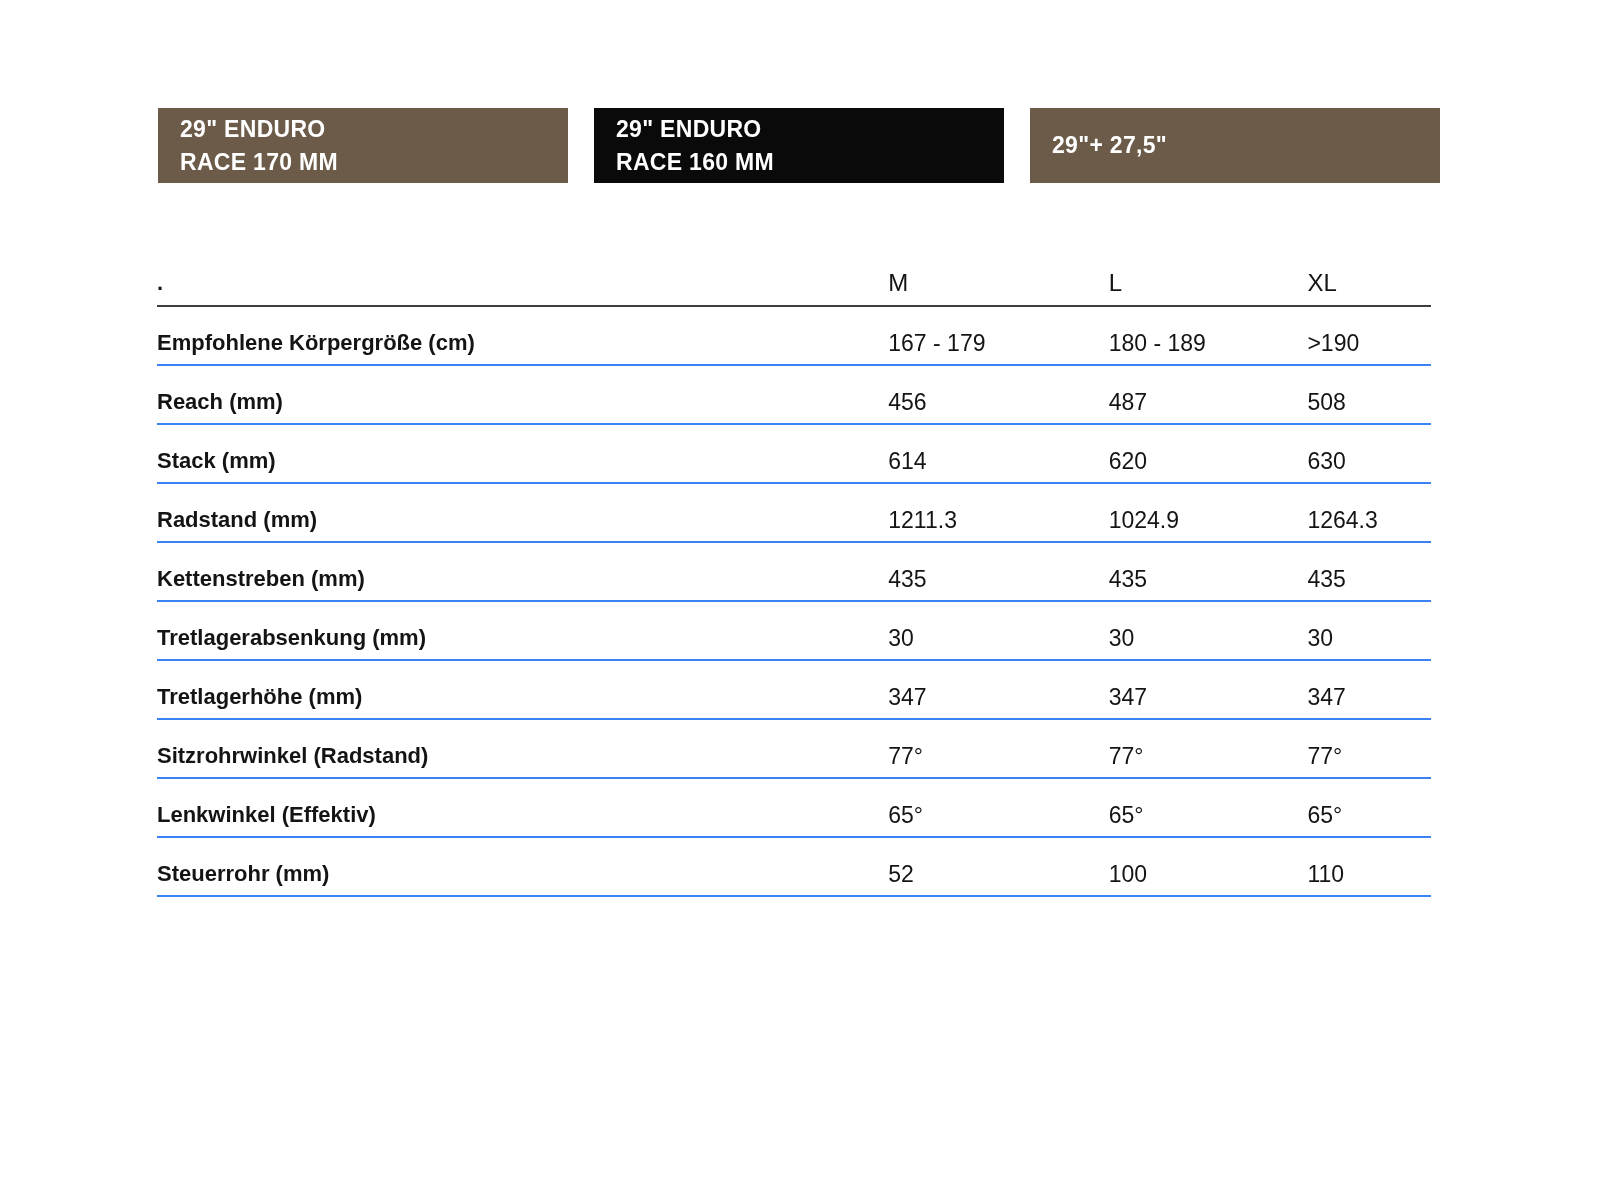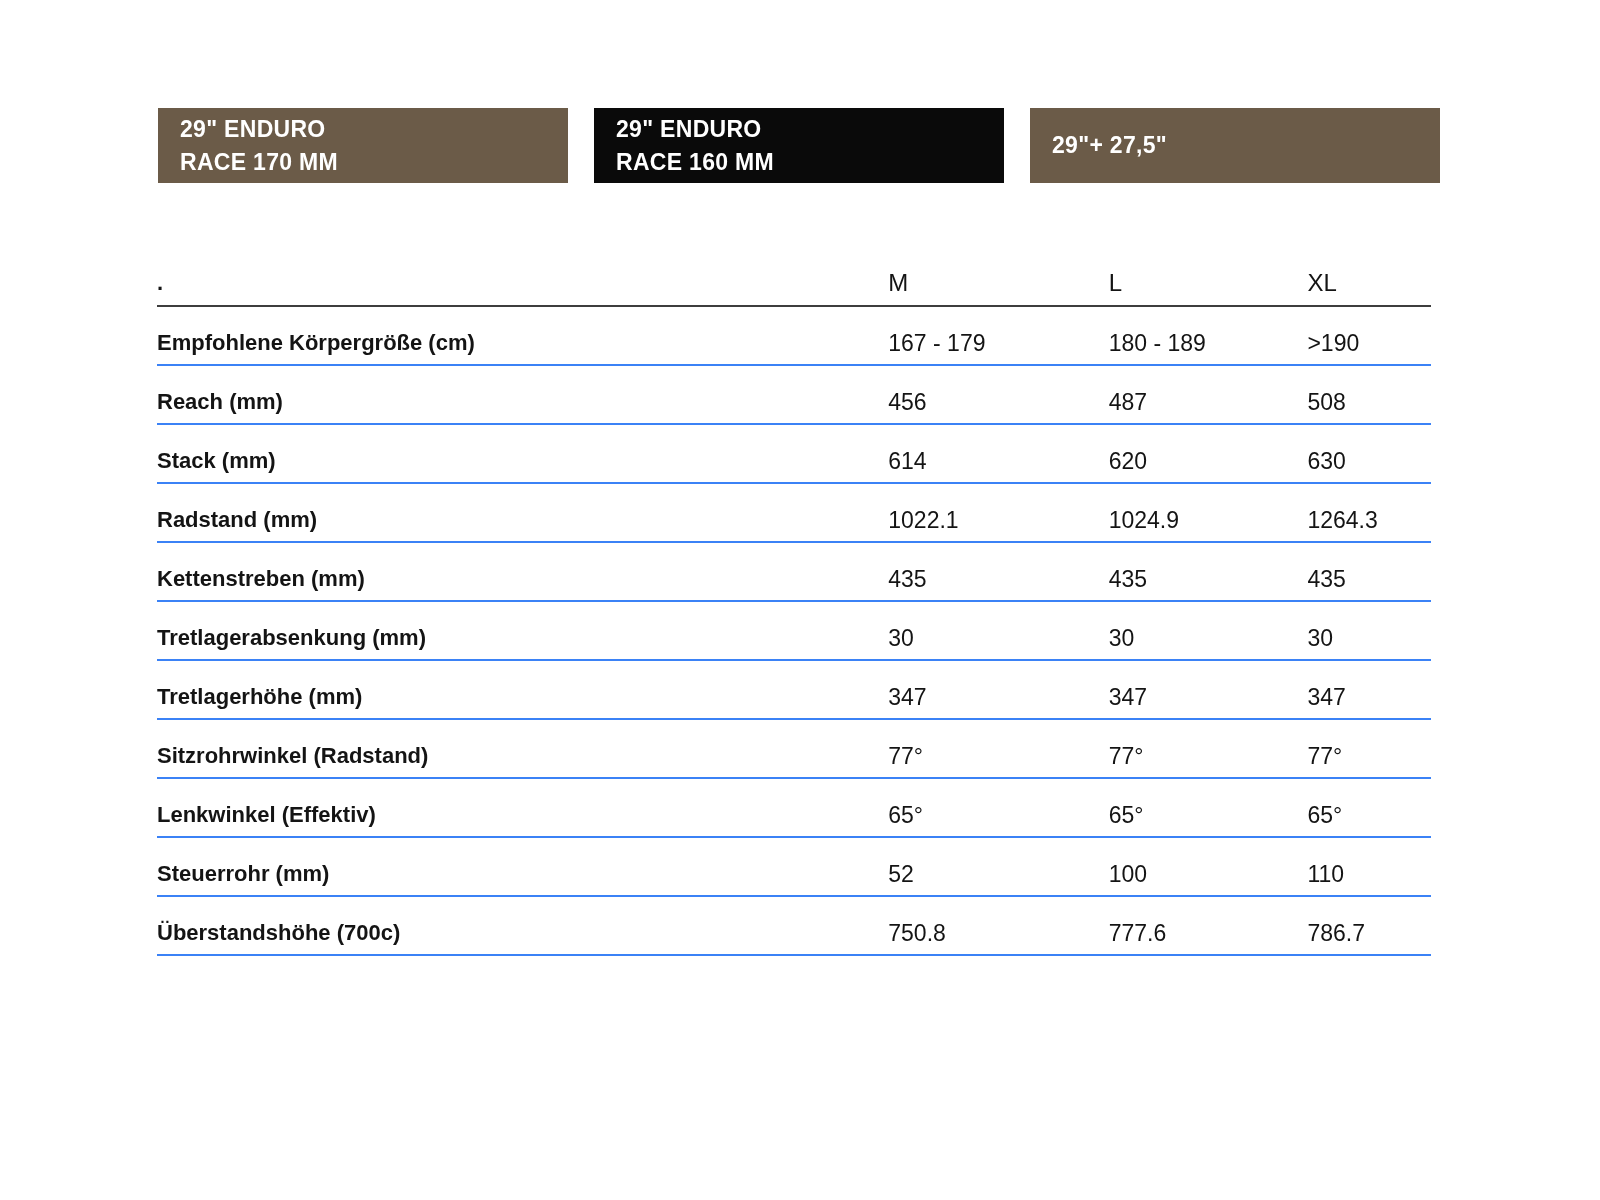--- a/index.html
+++ b/index.html
@@ -128,21 +128,21 @@
           <td>508</td>
         </tr>
         <tr>
           <td class="row-label">Stack (mm)</td>
           <td>614</td>
           <td>620</td>
           <td>630</td>
         </tr>
         <tr>
           <td class="row-label">Radstand (mm)</td>
-          <td>1022.1</td>
+          <td>1211.3</td>
           <td>1024.9</td>
           <td>1264.3</td>
         </tr>
         <tr>
           <td class="row-label">Kettenstreben (mm)</td>
           <td>435</td>
           <td>435</td>
           <td>435</td>
         </tr>
         <tr>
@@ -168,22 +168,16 @@
           <td>65°</td>
           <td>65°</td>
           <td>65°</td>
         </tr>
         <tr>
           <td class="row-label">Steuerrohr (mm)</td>
           <td>52</td>
           <td>100</td>
           <td>110</td>
         </tr>
-        <tr>
-          <td class="row-label">Überstandshöhe (700c)</td>
-          <td>750.8</td>
-          <td>777.6</td>
-          <td>786.7</td>
-        </tr>
       </tbody>
   </table>
 
 </div>
 
 </body></html>

